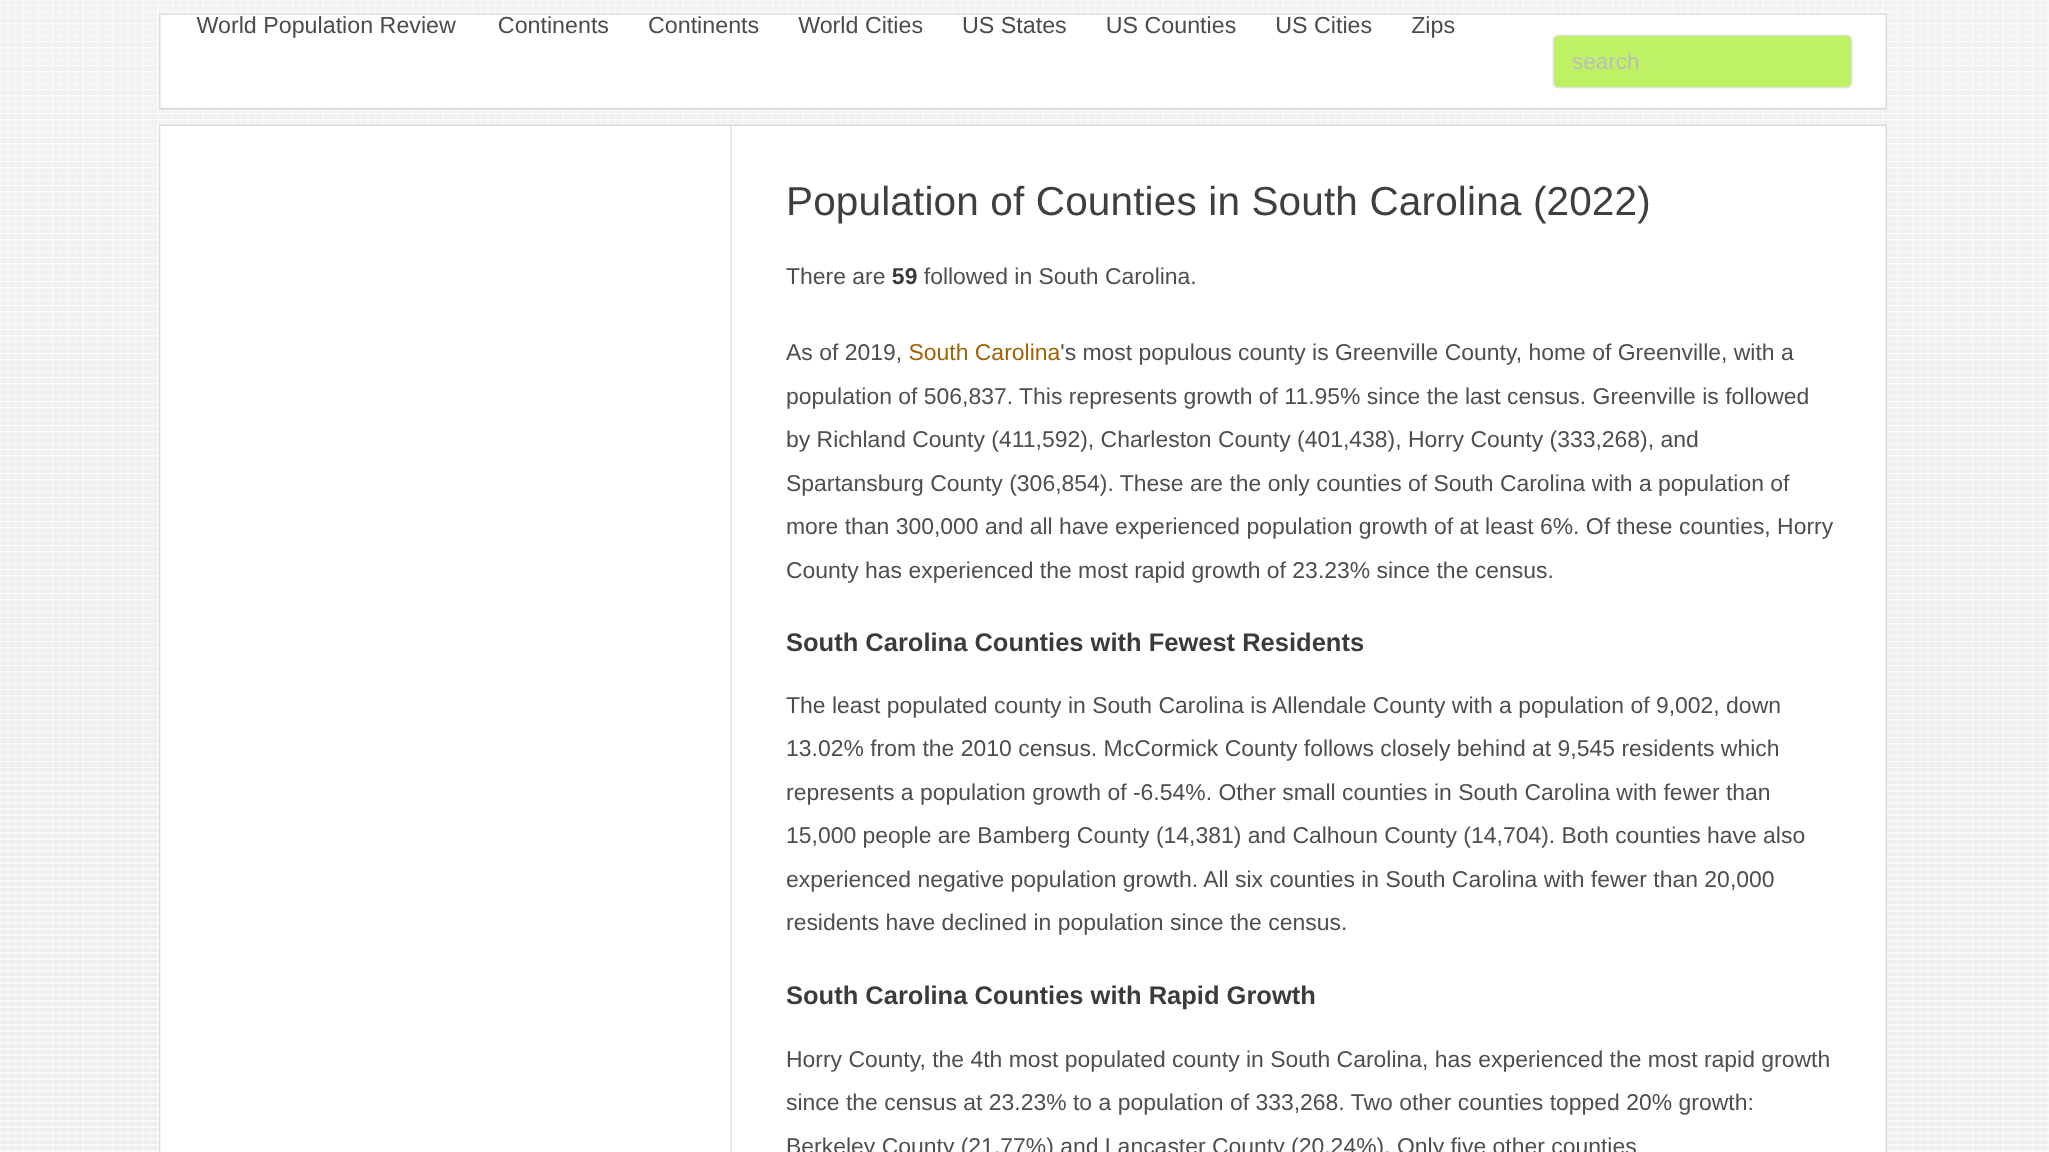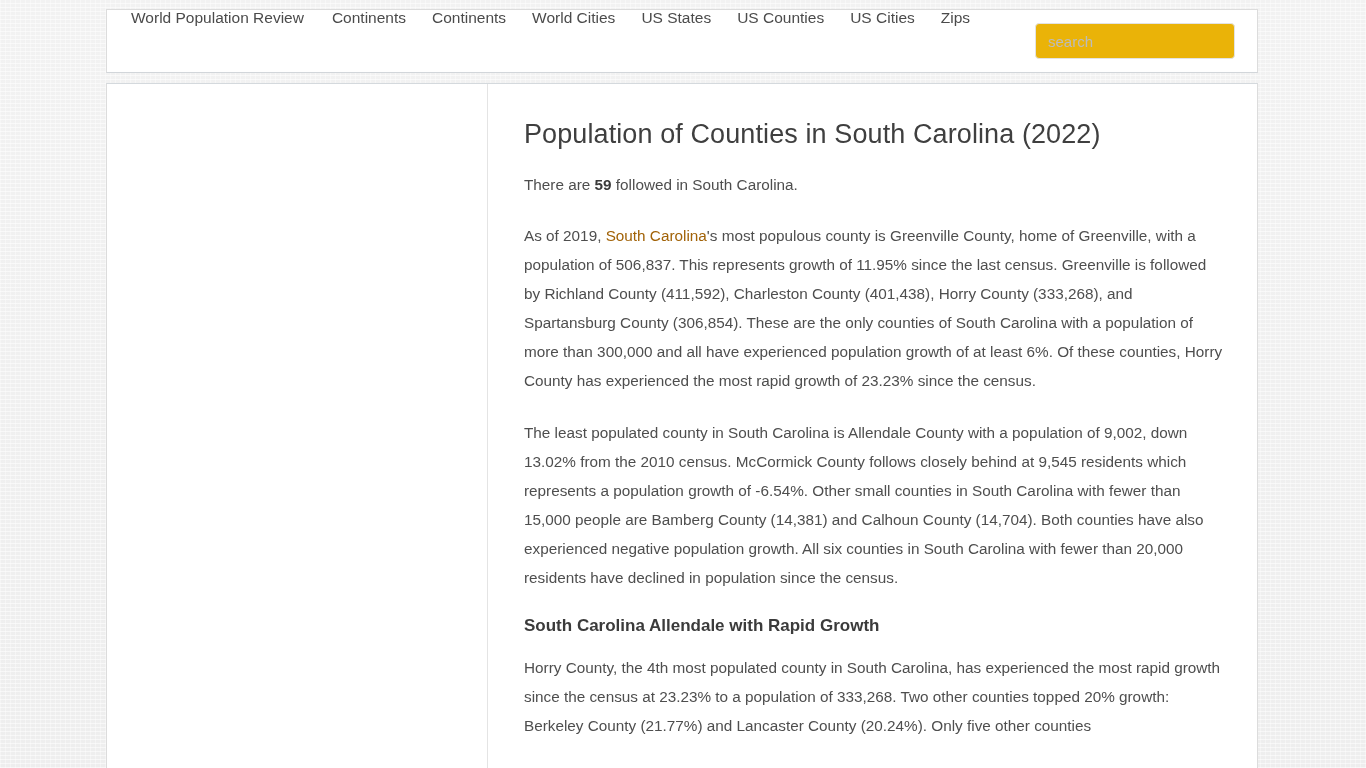--- a/index.html
+++ b/index.html
@@ -62,21 +62,21 @@
     position: absolute;
     right: 22px;
     top: 13px;
   }
   .search-input {
     width: 200px;
     height: 36px;
     box-sizing: border-box;
     border: 1px solid #e3e3e3;
     border-radius: 4px;
-    background: #eab308;
+    background: #bef264;
     padding: 16px 12px;
     font-family: "Liberation Sans", sans-serif;
     font-size: 15px;
     color: #555;
     outline: none;
   }
   .search-input::placeholder { color: #bcbcbc; }
 
   
   .main-panel {
@@ -164,22 +164,23 @@
     <div class="sidebar"></div>
 
     <div class="content">
 
       <h1 class="page-title">Population of Counties in South Carolina (2022)</h1>
 
       <p class="para intro"><span>There are </span><b>59</b><span> followed in South Carolina.</span></p>
 
       <p class="para"><span>As of 2019, </span><a class="link" href="#">South Carolina</a><span>'s most populous county is Greenville County, home of Greenville, with a population of 506,837. This represents growth of 11.95% since the last census. Greenville is followed by Richland County (411,592), Charleston County (401,438), Horry County (333,268), and Spartansburg County (306,854). These are the only counties of South Carolina with a population of more than 300,000 and all have experienced population growth of at least 6%. Of these counties, Horry County has experienced the most rapid growth of 23.23% since the census.</span></p>
 
+      <h2 class="section-head">South Carolina Counties with Fewest Residents</h2>
 
       <p class="para">The least populated county in South Carolina is Allendale County with a population of 9,002, down 13.02% from the 2010 census. McCormick County follows closely behind at 9,545 residents which represents a population growth of -6.54%. Other small counties in South Carolina with fewer than 15,000 people are Bamberg County (14,381) and Calhoun County (14,704). Both counties have also experienced negative population growth. All six counties in South Carolina with fewer than 20,000 residents have declined in population since the census.</p>
 
-      <h2 class="section-head tight">South Carolina Allendale with Rapid Growth</h2>
+      <h2 class="section-head tight">South Carolina Counties with Rapid Growth</h2>
 
       <p class="para">Horry County, the 4th most populated county in South Carolina, has experienced the most rapid growth since the census at 23.23% to a population of 333,268. Two other counties topped 20% growth: Berkeley County (21.77%) and Lancaster County (20.24%). Only five other counties</p>
 
     </div>
   </div>
 </div>
 
 </body></html>

